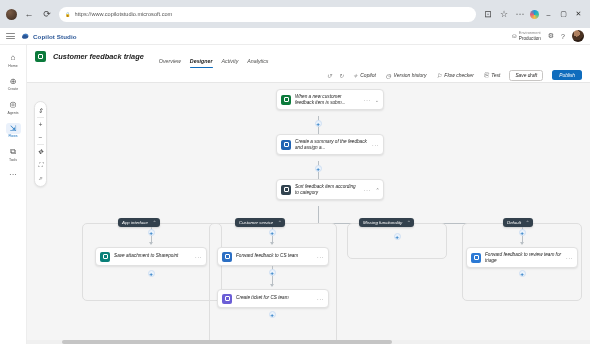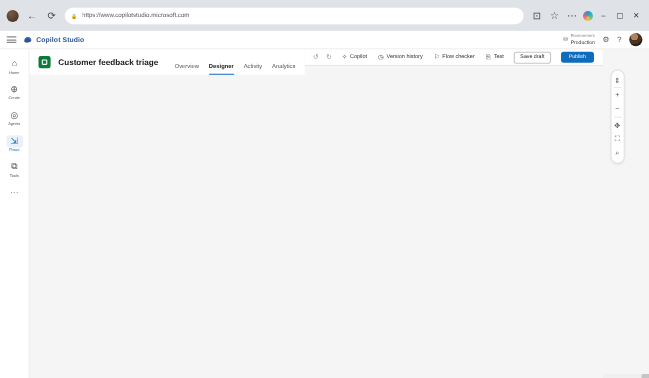--- a/index.html
+++ b/index.html
@@ -65,21 +65,21 @@
   .rail-label{ font-size:3.5px; color:#555; }
   .rail-item.active .rail-ico{ background:#eaf1fb; color:#0f6cbd; }
   .rail-item.active .rail-label{ color:#0f6cbd; }
   .rail-item.active::before{
     content:""; position:absolute; left:-3px; top:3px; width:1.6px; height:11px;
     background:#0f6cbd; border-radius:2px;
   }
   #rail-more{ font-size:8px; color:#666; padding-top:2px;}
 
   
-  #main-col{ flex:1; display:flex; flex-direction:row; min-width:0; }
+  #main-col{ flex:1; display:flex; flex-direction:column; min-width:0;font-style:italic; }
 
   
   #flow-header{
     background:#fff; height:23px; display:flex; align-items:center; gap:7px; padding:0 8px;
   }
   #flow-icon{
     width:11px;height:11px;border-radius:2px;background:#0b7a3b;
     display:flex;align-items:center;justify-content:center;
   }
   #flow-icon span{ width:5px;height:5px;border:1px solid #fff;border-radius:1px;display:block;}

